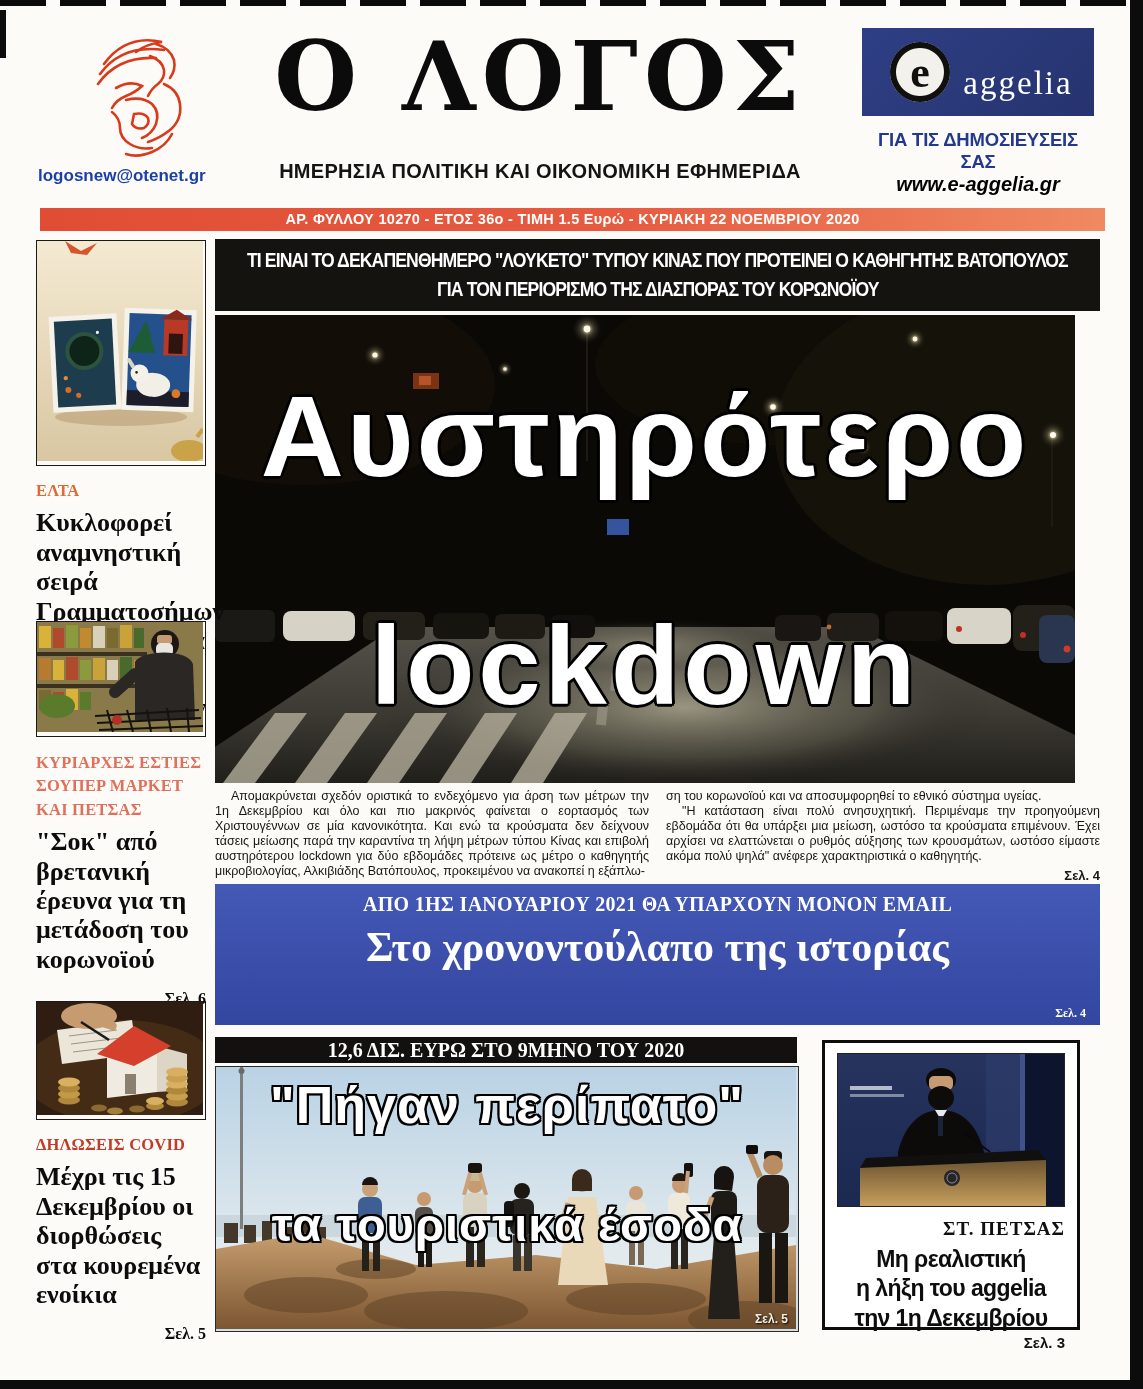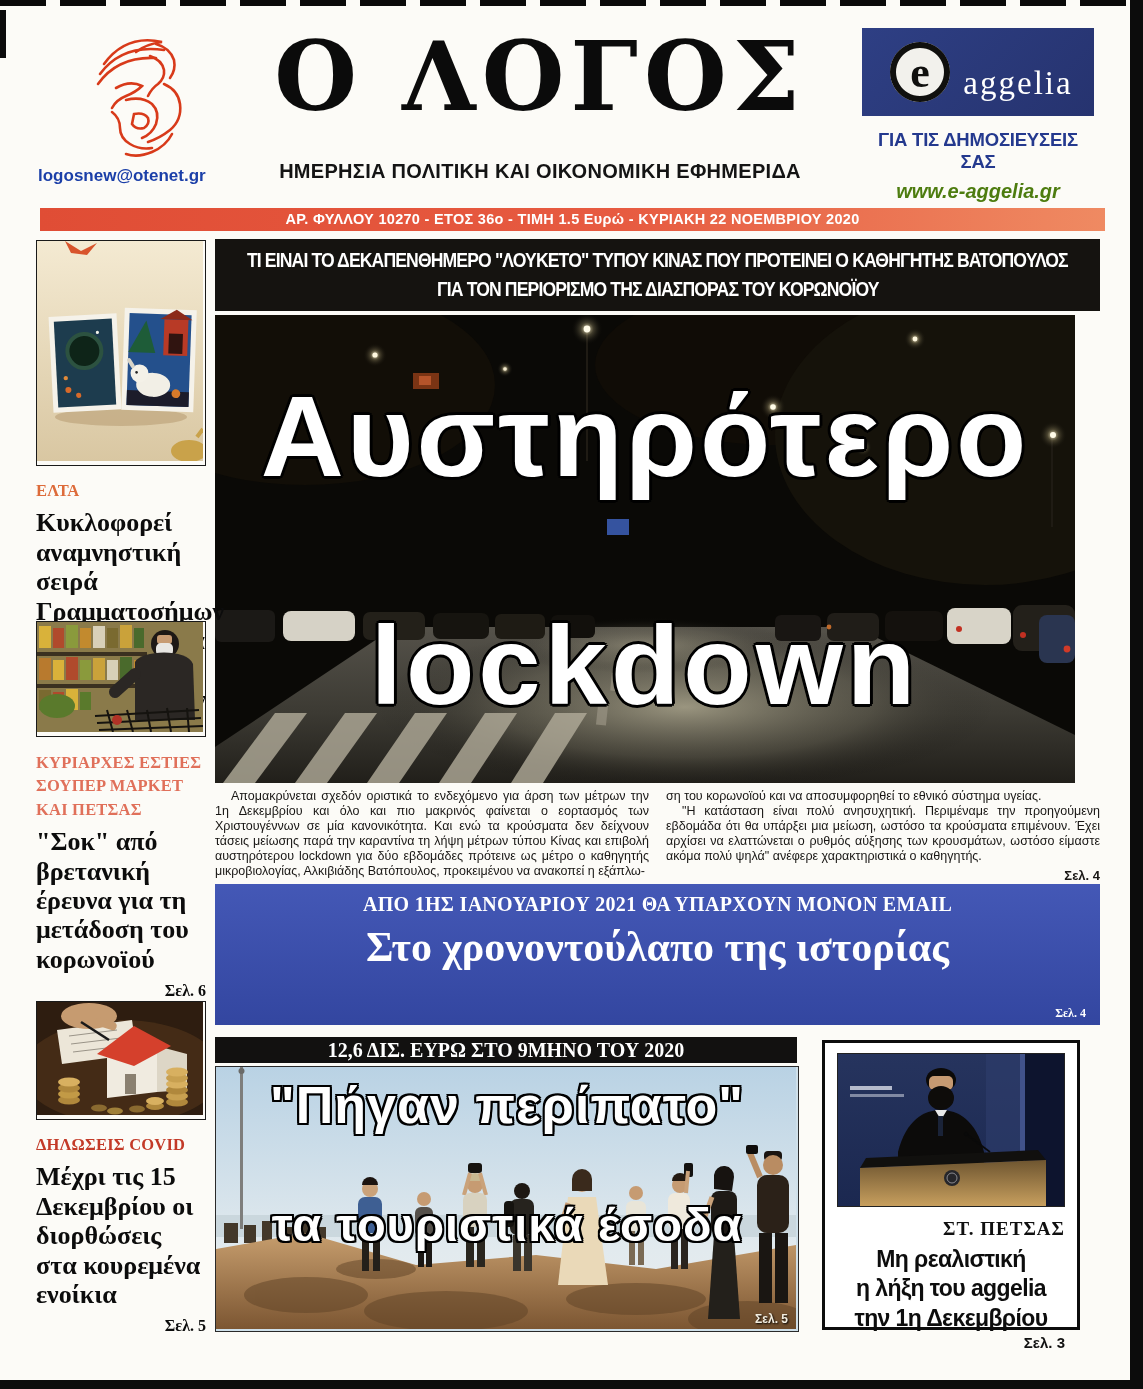--- a/index.html
+++ b/index.html
@@ -21,21 +21,21 @@
     letter-spacing:6px;color:#0b0b0b;}
   .masthead-subtitle{position:absolute;left:268px;top:160px;width:544px;text-align:center;
     font-weight:bold;font-size:20px;letter-spacing:.3px;color:#141414;}
   .ad-block{position:absolute;left:862px;top:28px;width:232px;}
   .ad-box{width:232px;height:88px;background:linear-gradient(135deg,#2e3f84,#26336f);
     display:flex;align-items:center;justify-content:center;}
   .ad-name{font-family:"Liberation Serif",serif;color:#fff;font-size:33px;letter-spacing:2px;
     margin:22px 0 0 6px;}
   .ad-tagline{margin-top:13px;text-align:center;font-weight:bold;font-size:18.5px;
     letter-spacing:-.2px;color:#24398e;}
-  .ad-url{margin-top:7px;text-align:center;font-weight:bold;font-style:italic;font-size:20px;color:#4d7c0f;}
+  .ad-url{text-align:center;font-weight:bold;font-style:italic;font-size:20px;color:#000000;}
   .issue-bar{position:absolute;left:40px;top:208px;width:1065px;height:23px;line-height:23px;
     background:linear-gradient(90deg,#e04d35 0%,#e75b41 55%,#ef8a62 100%);
     color:#fff;font-weight:bold;font-size:14.5px;letter-spacing:.3px;text-align:center;}
 
   
   .lead-banner{position:absolute;left:215px;top:239px;width:885px;height:72px;background:#151310;
     color:#fff;display:flex;flex-direction:column;align-items:center;justify-content:center;gap:6px;}
   .lead-banner span{display:block;font-weight:bold;font-size:20px;letter-spacing:-1px;
     transform:scaleX(.88);transform-origin:center;white-space:nowrap;}
   .lead-photo{position:absolute;left:215px;top:315px;width:860px;height:468px;background:#070605;}
@@ -85,21 +85,21 @@
   
   .side-item{position:absolute;left:36px;width:170px;}
   .side-photo{width:168px;border:1px solid #1a1a1a;display:block;}
   .side-kicker{margin-top:13px;font-family:"Liberation Serif",serif;font-weight:bold;
     font-size:16.5px;line-height:1.42;letter-spacing:.2px;}
   .k1{color:#dd6b3a;}
   .k2{color:#e0705a;margin-top:14px;}
   .k3{color:#c33a28;}
   .side-h{margin-top:6px;font-family:"Liberation Serif",serif;font-weight:bold;
     font-size:26px;line-height:1.13;color:#0c0c0c;}
-  .side-page{margin-top:8px;text-align:right;font-family:"Liberation Serif",serif;
+  .side-page{margin-top:16px;text-align:right;font-family:"Liberation Serif",serif;
     font-weight:bold;font-size:16px;color:#0c0c0c;}
   .si-1{top:240px;} .si-2{top:621px;} .si-3{top:1001px;}
 </style>
 </head>
 <body>
 
 <div class="page">
 
   <div class="edge-top"></div>
   <div class="edge-left-mark"></div>

